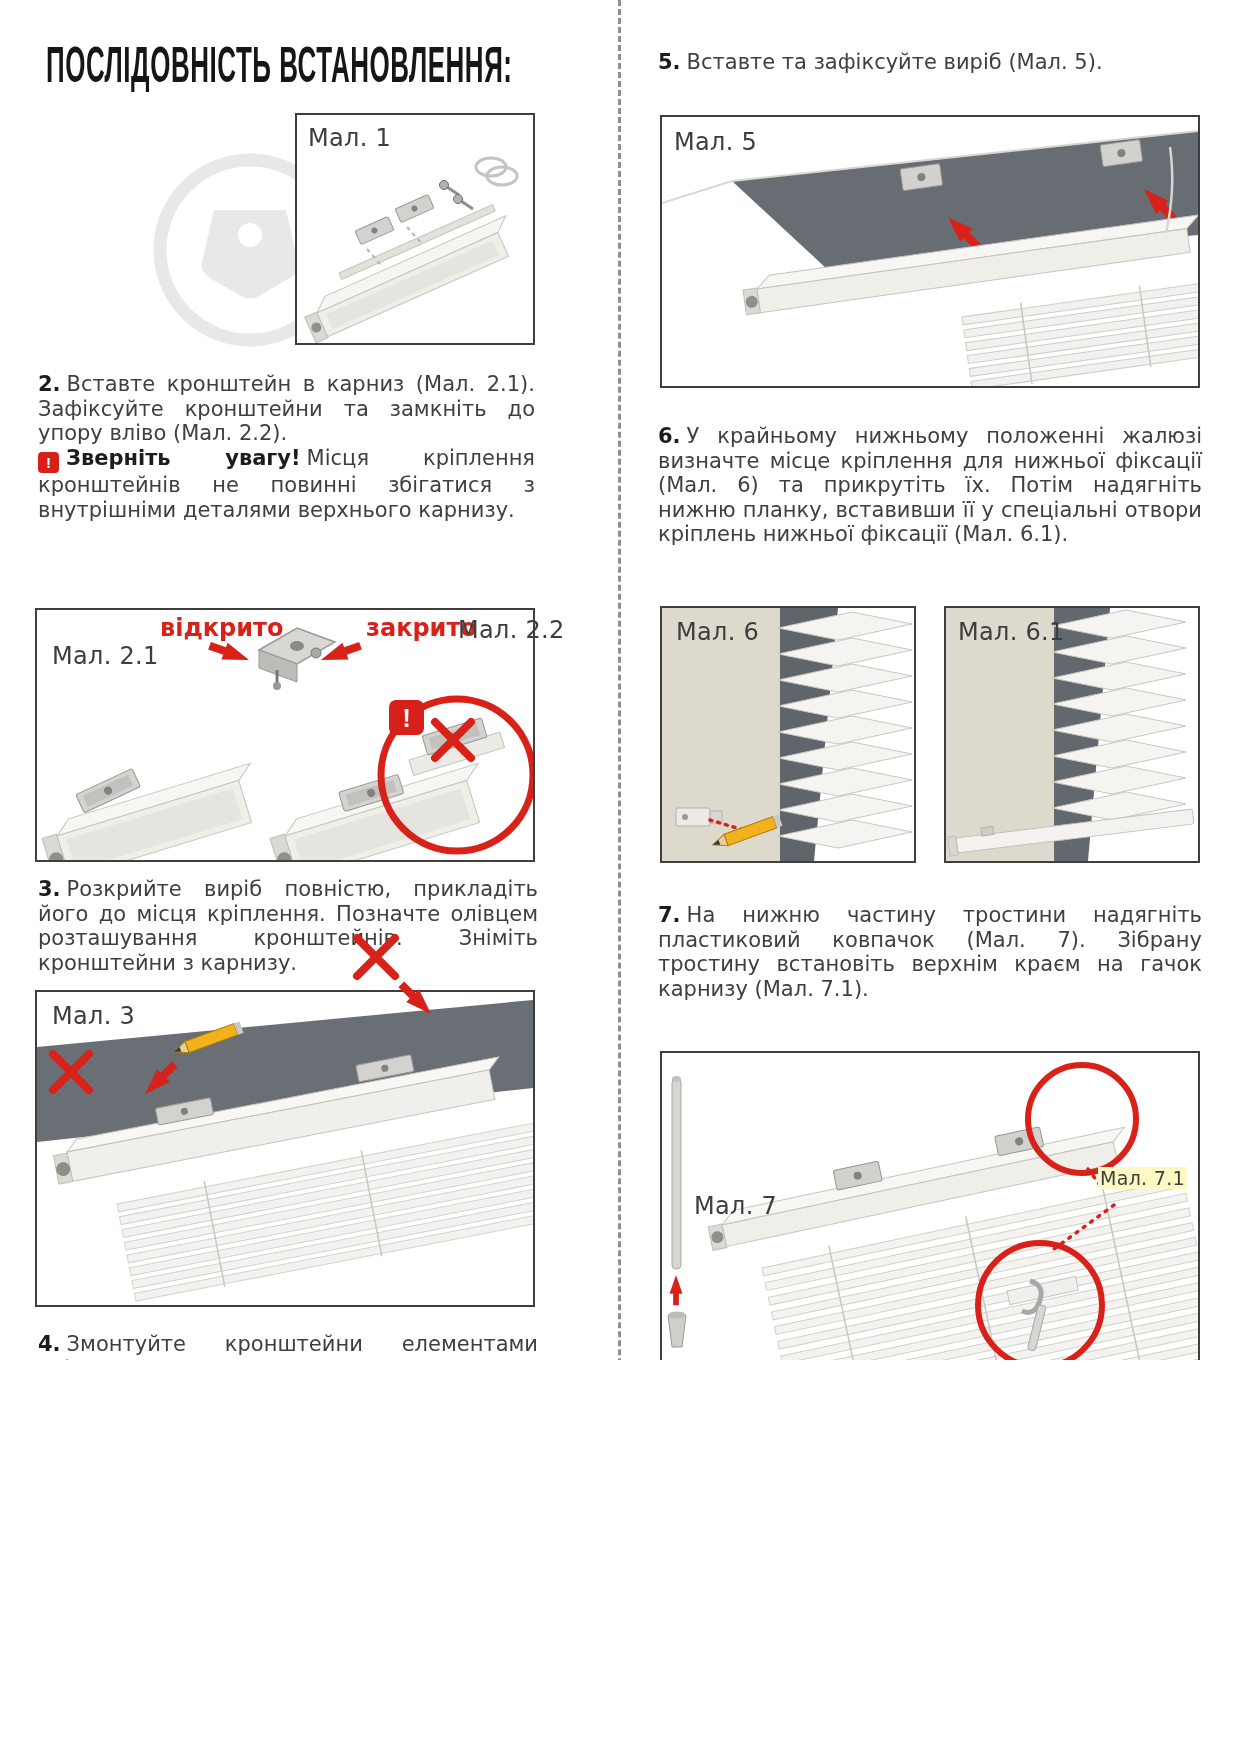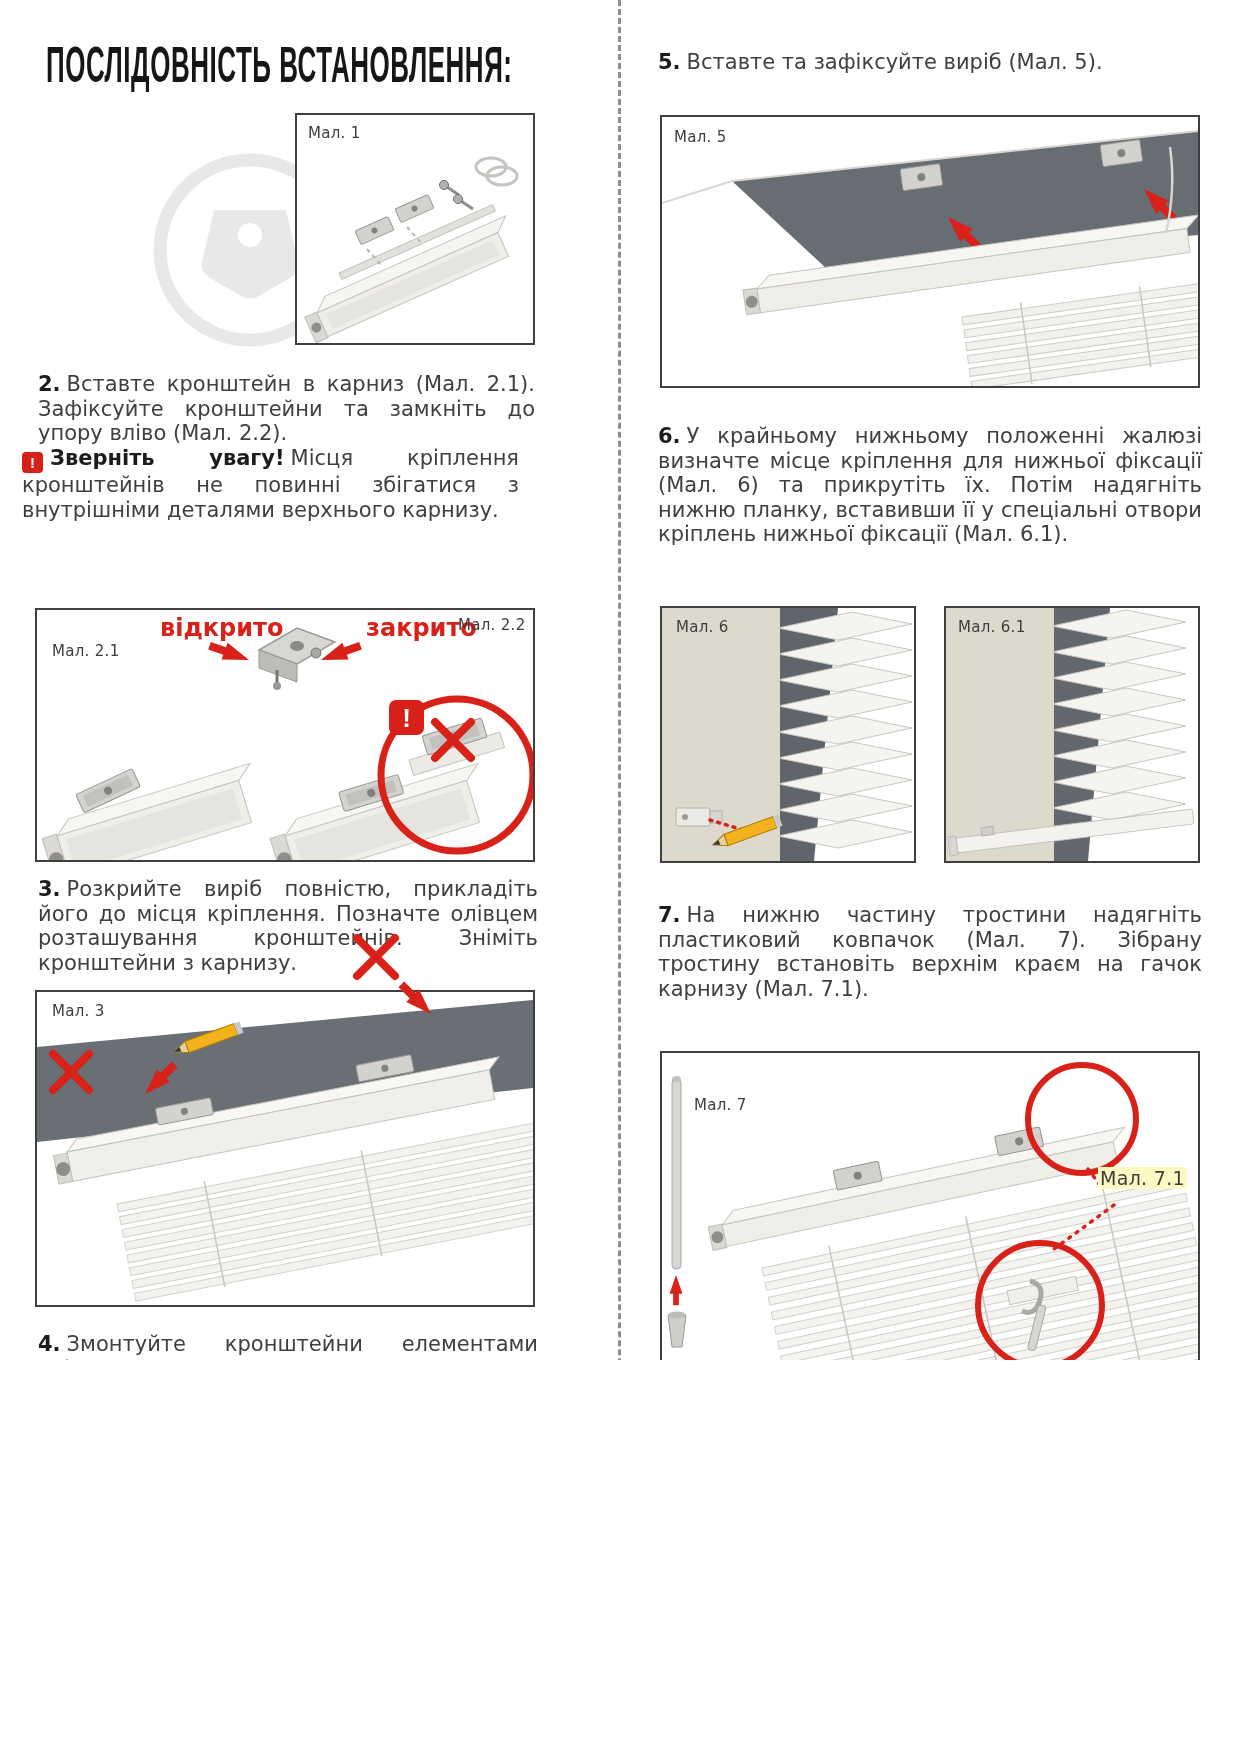--- a/index.html
+++ b/index.html
@@ -7,21 +7,21 @@
         font-family:"DejaVu Sans",sans-serif;color:#3f3f3f;}
   .title{position:absolute;left:46px;top:36px;font-family:"Liberation Sans",sans-serif;
          font-weight:bold;font-size:50px;color:#161616;white-space:nowrap;
          transform:scaleX(.52);transform-origin:left top;letter-spacing:1px;z-index:3;}
   .para{position:absolute;text-align:justify;font-size:21px;line-height:24.5px;
         color:#3f3f3f;z-index:3;}
   .para b{color:#1c1c1c;margin-right:6px;}
   .small{font-size:20px;line-height:23.2px;}
   .fig{position:absolute;border:2px solid #3f3f3f;background:#fff;box-sizing:border-box;z-index:2;}
   .fig svg{display:block;width:100%;height:100%;}
-  .lbl{position:absolute;font-size:15px;color:#3d3d3d;z-index:4;letter-spacing:.3px;}
+  .lbl{position:absolute;font-size:24px;color:#3d3d3d;z-index:4;letter-spacing:.3px;}
   .red-lbl{position:absolute;font-size:24px;font-weight:bold;color:#d82119;z-index:4;}
   .wicon{display:inline-block;width:21px;height:21px;background:#d8201a;border-radius:4px;
          color:#fff;font-weight:bold;font-size:15px;line-height:21px;text-align:center;
          vertical-align:-3px;margin-right:7px;font-family:"Liberation Sans",sans-serif;}
   .divider{position:absolute;left:618px;top:0;height:1760px;width:0;
            border-left:3px dashed #8f8f8f;z-index:1;}
   .wm{position:absolute;z-index:0;}
   .overlay{position:absolute;z-index:5;}
   .footer-rule{position:absolute;left:1205px;top:1706px;width:2px;height:48px;background:#bdbdbd;z-index:3;}
   .pagenum{position:absolute;left:1214px;top:1708px;font-size:21px;color:#4a4a4a;z-index:3;}
@@ -79,21 +79,21 @@
       <ellipse cx="205" cy="61" rx="15" ry="9" fill="none" stroke="#c5c4c0" stroke-width="3"></ellipse>
       <line x1="70" y1="134" x2="84" y2="150" stroke="#b5b4b0" stroke-width="2" stroke-dasharray="4 4"></line>
       <line x1="110" y1="112" x2="126" y2="130" stroke="#b5b4b0" stroke-width="2" stroke-dasharray="4 4"></line>
     </svg>
   </div>
   <span class="lbl" style="left:308px;top:124px;">Мал. 1</span>
 
   <div class="para" style="left:38px;top:372px;width:497px;">
     <b>2.</b><span>Вставте кронштейн в карниз (Мал. 2.1). Зафіксуйте кронштейни та замкніть до упору вліво (Мал. 2.2).</span>
   </div>
-  <div class="para" style="left:22px;top:446px;width:497px;">
+  <div class="para" style="left:38px;top:446px;width:497px;">
     <span class="wicon">!</span><b>Зверніть увагу!</b><span>Місця кріплення кронштейнів не повинні збігатися з внутрішніми деталями верхнього карнизу.</span>
   </div>
 
   <div class="fig" style="left:35px;top:608px;width:500px;height:254px;">
     <svg viewBox="0 0 496 250">
       <defs>
         <g id="f2corn">
           <polygon points="0,0 16,-13 206,-13 190,0" fill="#f7f6f3" stroke="#c6c4be"></polygon>
           <rect x="0" y="0" width="190" height="44" fill="#efeee9" stroke="#c6c4be"></rect>
           <rect x="8" y="6" width="174" height="32" fill="#e6e4de"></rect>
@@ -424,21 +424,21 @@
             <rect width="70" height="14" fill="#f0efeb" stroke="#c6c4be"></rect>
           </g>
         <path d="M368,228 q16,4 9,22 q-5,13 -17,8" stroke="#a9a8a4" stroke-width="5" fill="none"></path>
         <g transform="rotate(14 376 270)">
             <rect x="372" y="252" width="8" height="46" rx="3" fill="#d7d6d2" stroke="#a9a8a4"></rect>
           </g>
         <circle cx="378" cy="252" r="62" fill="none" stroke="#d82119" stroke-width="6"></circle>
       </g>
     </svg>
   </div>
-  <span class="lbl" style="left:694px;top:1096px;text-align:center;">Мал. 7</span>
+  <span class="lbl" style="left:694px;top:1192px;text-align:center;">Мал. 7</span>
   <span class="lbl" style="left:1098px;top:1167px;font-size:19px;background:#fef9c3;padding:0 2px;">Мал. 7.1</span>
 
   <div class="para" style="left:658px;top:1540px;width:544px;">
     <b>8.</b><span>Перевірте роботу виробу.</span>
   </div>
 
   <div class="footer-rule"></div>
   <div class="pagenum">2</div>
 
 </div>

